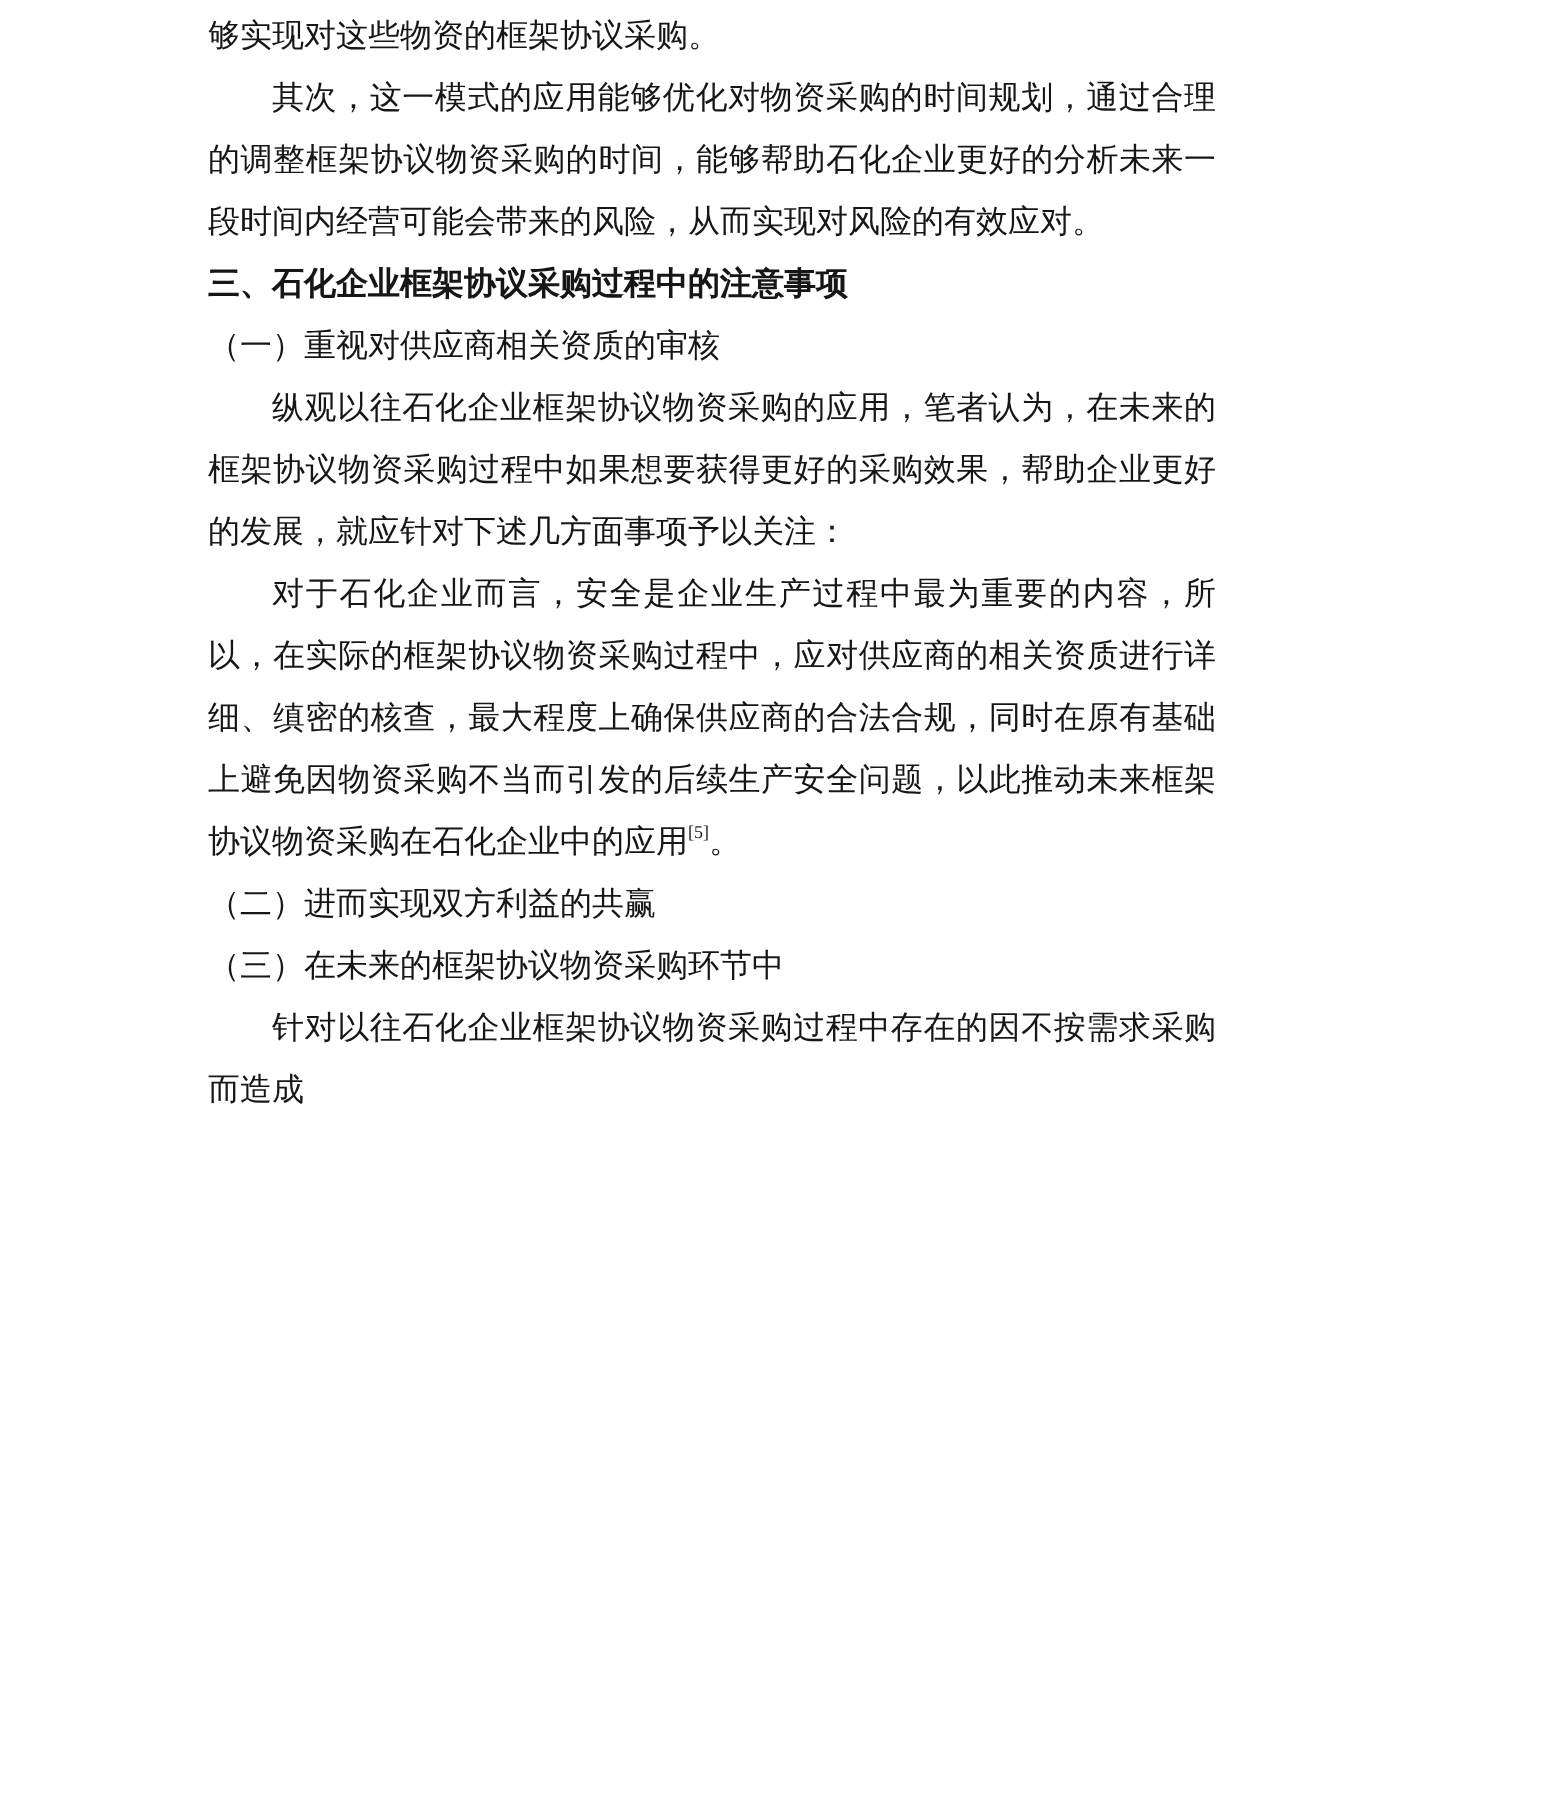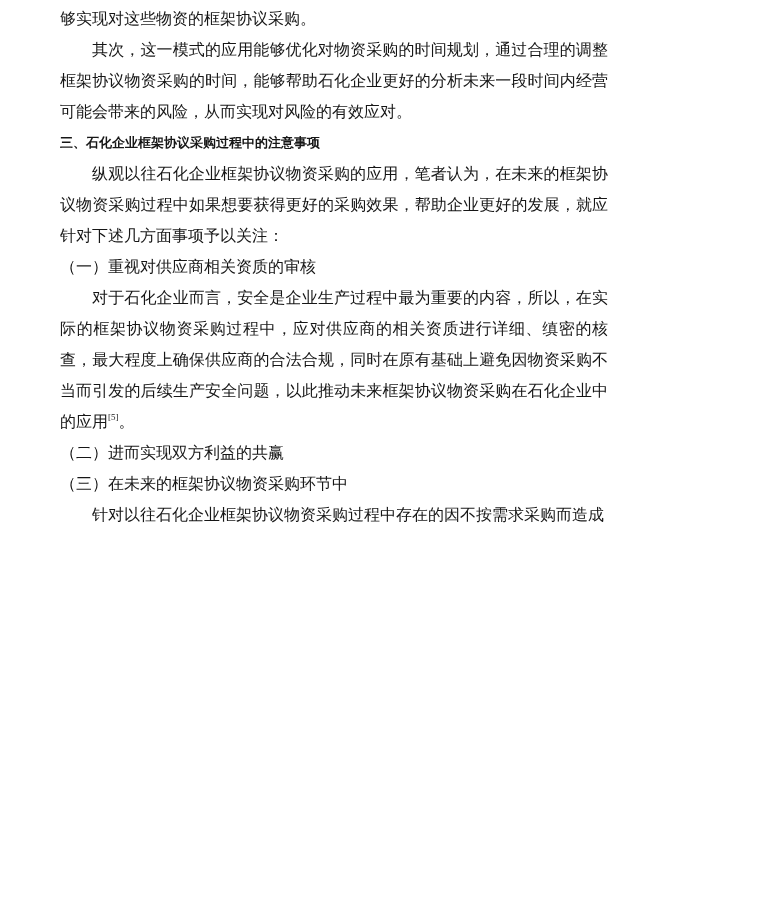--- a/index.html
+++ b/index.html
@@ -9,52 +9,52 @@
     background: #ffffff;
     overflow: hidden;
   }
   body {
     font-family: "Liberation Serif", "DejaVu Serif", serif;
     color: #161616;
   }
   .page {
     width: 712px;
     height: 907px;
-    padding: 3px 104px 0 60px;
+    padding: 3px 104px 0 104px;
   }
   .block {
     font-size: 16px;
     line-height: 31px;
     text-align: justify;
     letter-spacing: 0;
   }
   p.paragraph { text-indent: 2em; }
   p.paragraph-continuation { text-indent: 0; }
   h2.heading {
-    font-size: 13px;
+    font-size: 16px;
     font-weight: bold;
     line-height: 31px;
     text-align: justify;
     font-family: Liberation Serif, serif;
   }
   p.subheading { text-indent: 0; }
   .citation {
     font-size: 9px;
     line-height: 0;
     vertical-align: 7px;
   }
 </style>
 </head>
 <body>
 
 <div class="page">
   <div>
       <p class="block paragraph-continuation"><span>够实现对这些物资的框架协议采购。</span></p>
       <p class="block paragraph"><span>其次，这一模式的应用能够优化对物资采购的时间规划，通过合理的调整框架协议物资采购的时间，能够帮助石化企业更好的分析未来一段时间内经营可能会带来的风险，从而实现对风险的有效应对。</span></p>
       <h2 class="block heading"><span>三、石化企业框架协议采购过程中的注意事项</span></h2>
+      <p class="block subheading"><span>（一）重视对供应商相关资质的审核</span></p>
       <p class="block paragraph"><span>纵观以往石化企业框架协议物资采购的应用，笔者认为，在未来的框架协议物资采购过程中如果想要获得更好的采购效果，帮助企业更好的发展，就应针对下述几方面事项予以关注：</span></p>
-      <p class="block subheading"><span>（一）重视对供应商相关资质的审核</span></p>
       <p class="block paragraph"><span>对于石化企业而言，安全是企业生产过程中最为重要的内容，所以，在实际的框架协议物资采购过程中，应对供应商的相关资质进行详细、缜密的核查，最大程度上确保供应商的合法合规，同时在原有基础上避免因物资采购不当而引发的后续生产安全问题，以此推动未来框架协议物资采购在石化企业中的应用</span><sup class="citation">[5]</sup><span>。</span></p>
       <p class="block subheading"><span>（二）进而实现双方利益的共赢</span></p>
       <p class="block subheading"><span>（三）在未来的框架协议物资采购环节中</span></p>
       <p class="block paragraph"><span>针对以往石化企业框架协议物资采购过程中存在的因不按需求采购而造成</span></p>
     </div>
 </div>
 
 </body></html>

